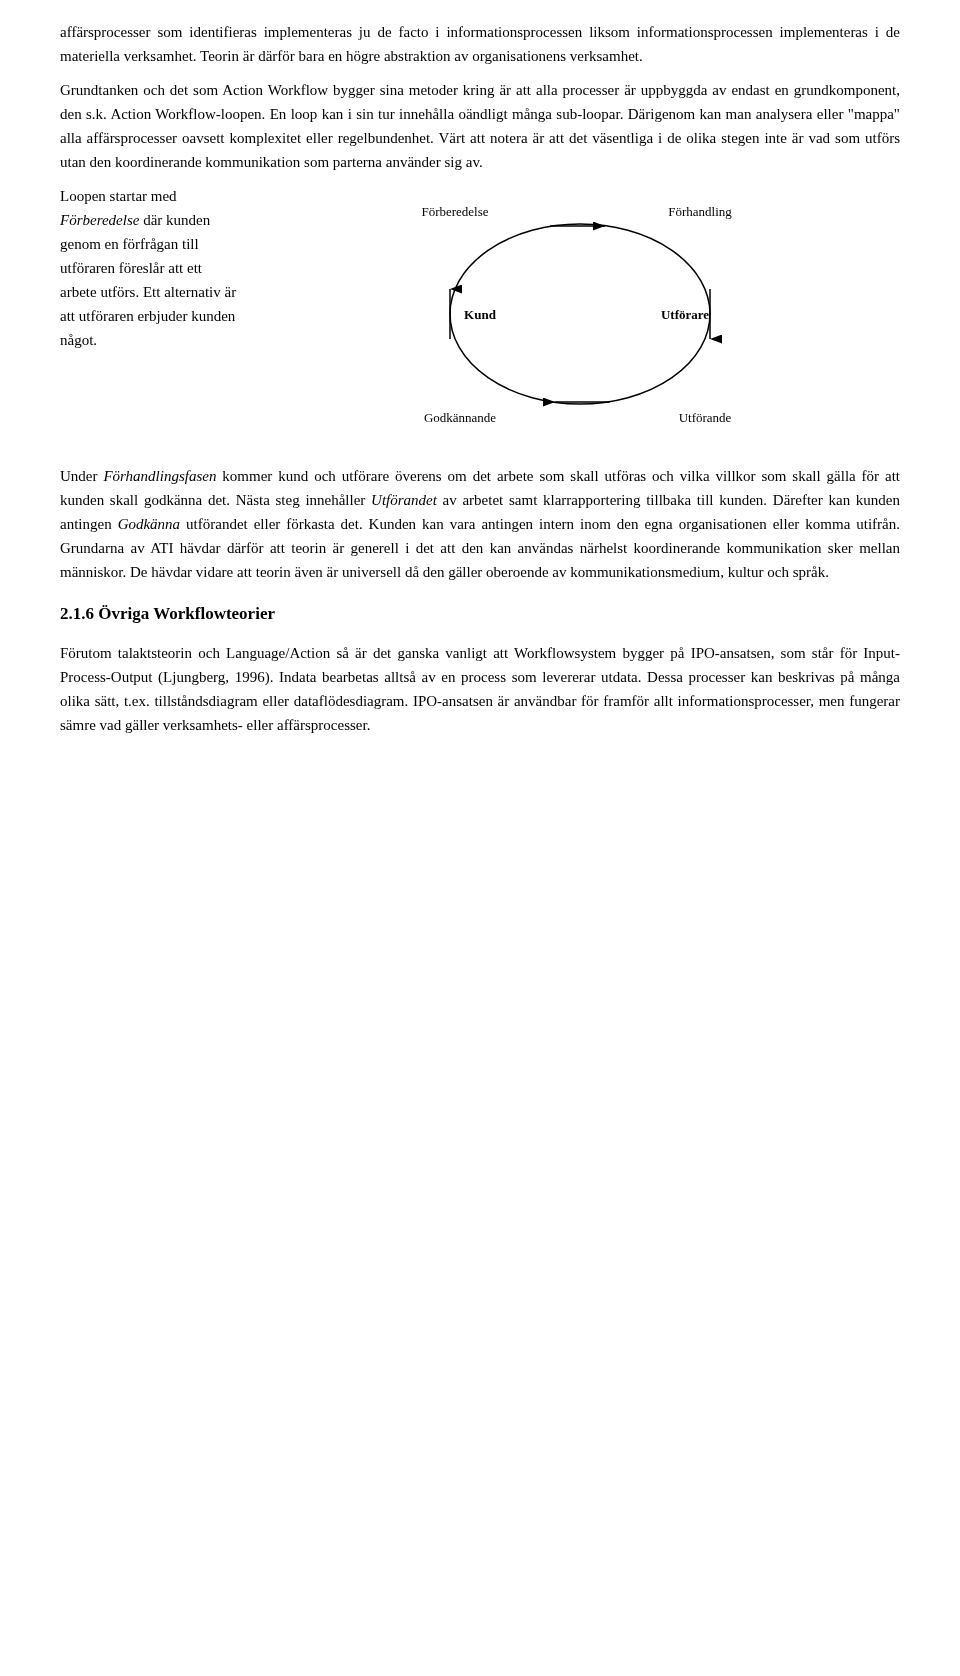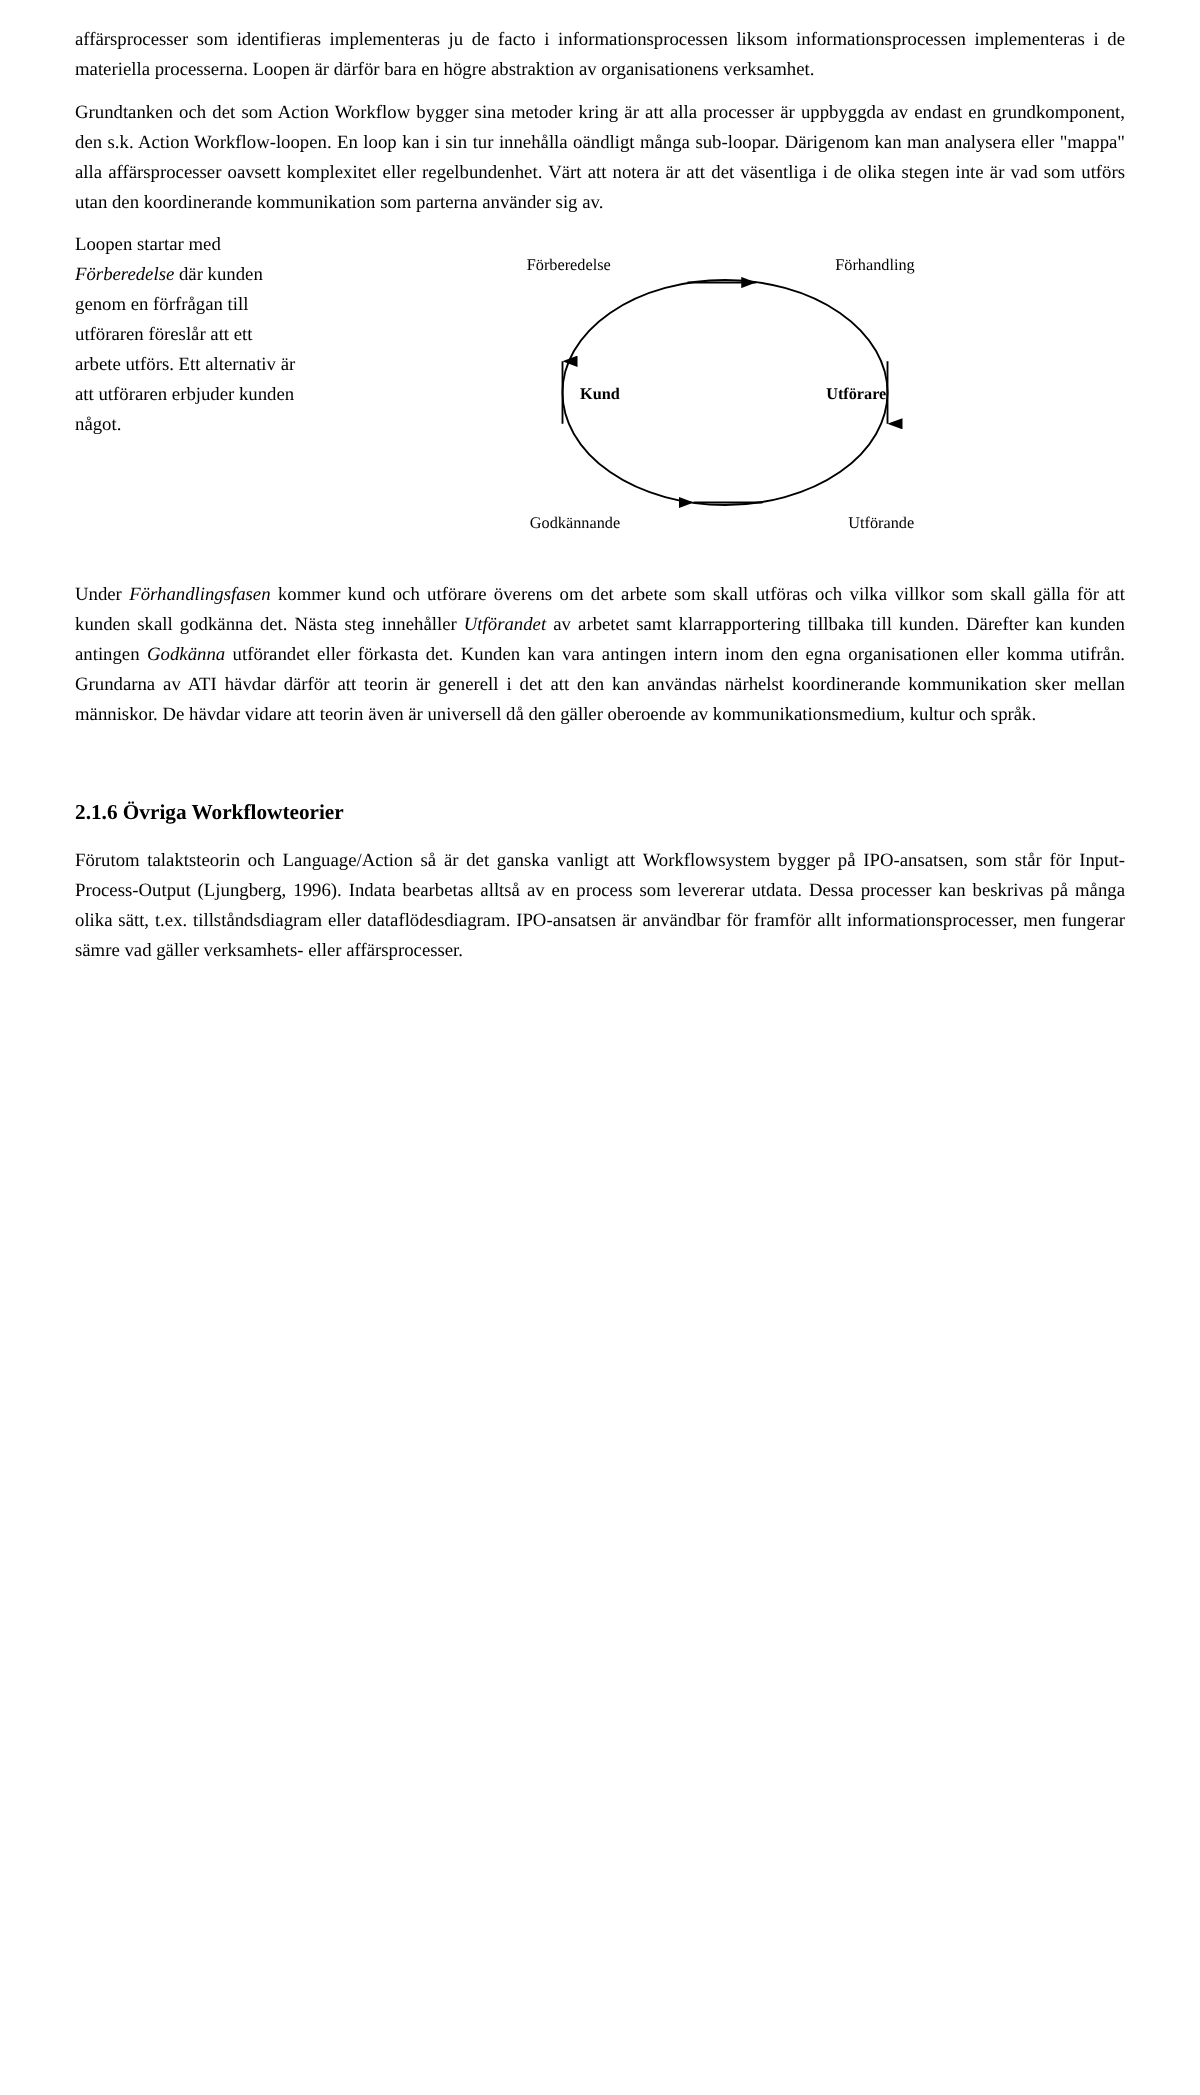--- a/index.html
+++ b/index.html
@@ -43,31 +43,31 @@
       align-items: center;
       padding: 10px 0;
     }
     .diagram-svg {
       width: 420px;
       height: 240px;
     }
     .section-heading {
       font-size: 17px;
       font-weight: bold;
-      margin-top: 52px;
+      margin-top: 16px;
       margin-bottom: 14px;
     }
     .italic { font-style: italic; }
   </style>
 </head>
 <body>
 
 <div>
 
-  <p class="text-block">affärsprocesser som identifieras implementeras ju de facto i informationsprocessen liksom informationsprocessen implementeras i de materiella processerna. Loopen är därför bara en högre abstraktion av organisationens verksamhet.</p>
+  <p class="text-block">affärsprocesser som identifieras implementeras ju de facto i informationsprocessen liksom informationsprocessen implementeras i de materiella verksamhet. Teorin är därför bara en högre abstraktion av organisationens verksamhet.</p>
 
   <p class="text-block">Grundtanken och det som Action Workflow bygger sina metoder kring är att alla processer är uppbyggda av endast en grundkomponent, den s.k. Action Workflow-loopen. En loop kan i sin tur innehålla oändligt många sub-loopar. Därigenom kan man analysera eller "mappa" alla affärsprocesser oavsett komplexitet eller regelbundenhet. Värt att notera är att det väsentliga i de olika stegen inte är vad som utförs utan den koordinerande kommunikation som parterna använder sig av.</p>
 
 
   <div class="diagram-section">
     <div class="diagram-text">
       <span>Loopen startar med</span>
       <span class="italic">Förberedelse</span>
       <span>där kunden genom en förfrågan till utföraren föreslår att ett arbete utförs. Ett alternativ är att utföraren erbjuder kunden något.</span>
     </div>

